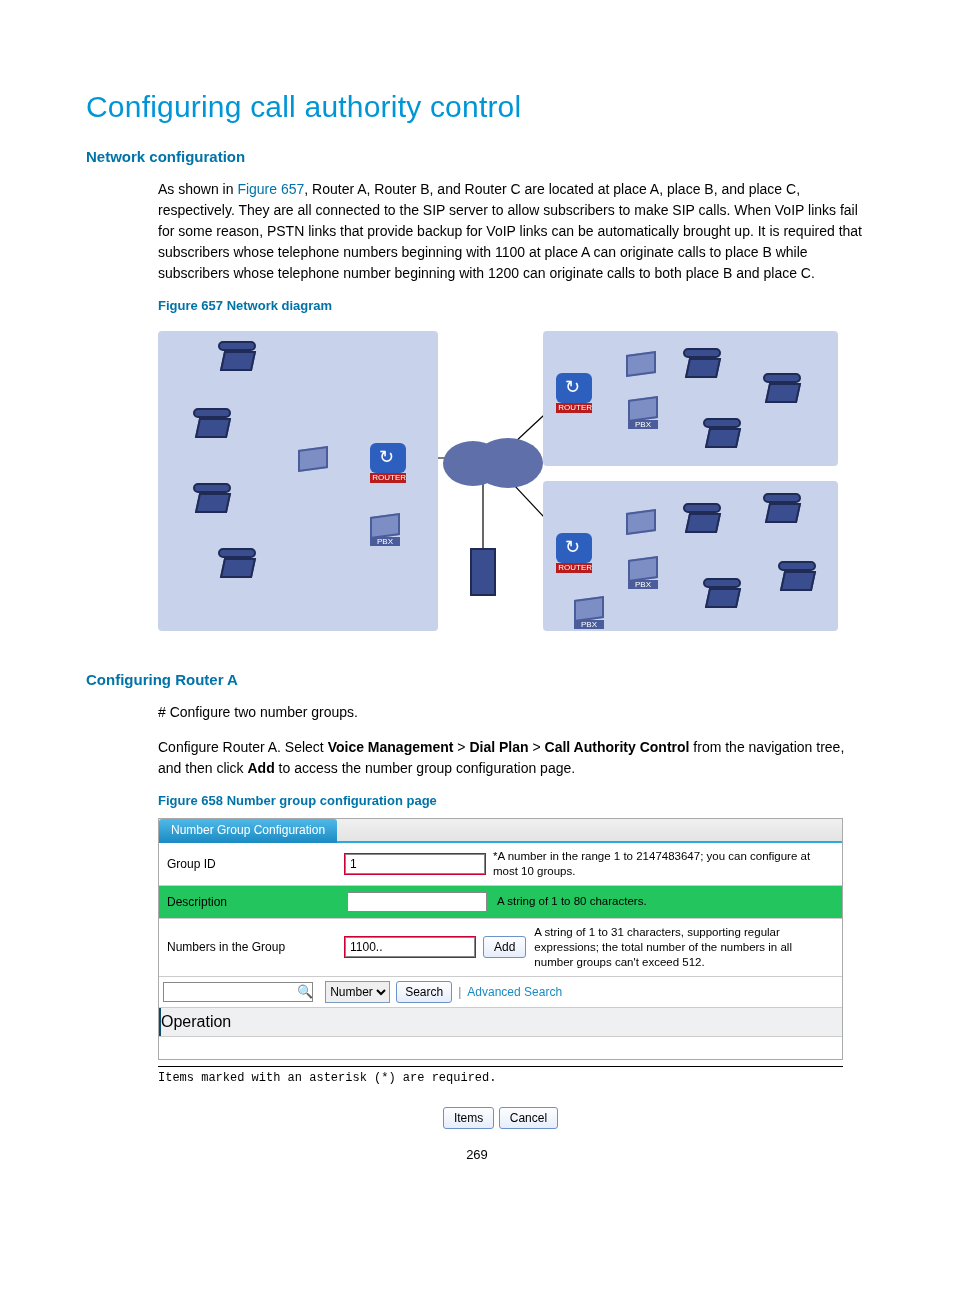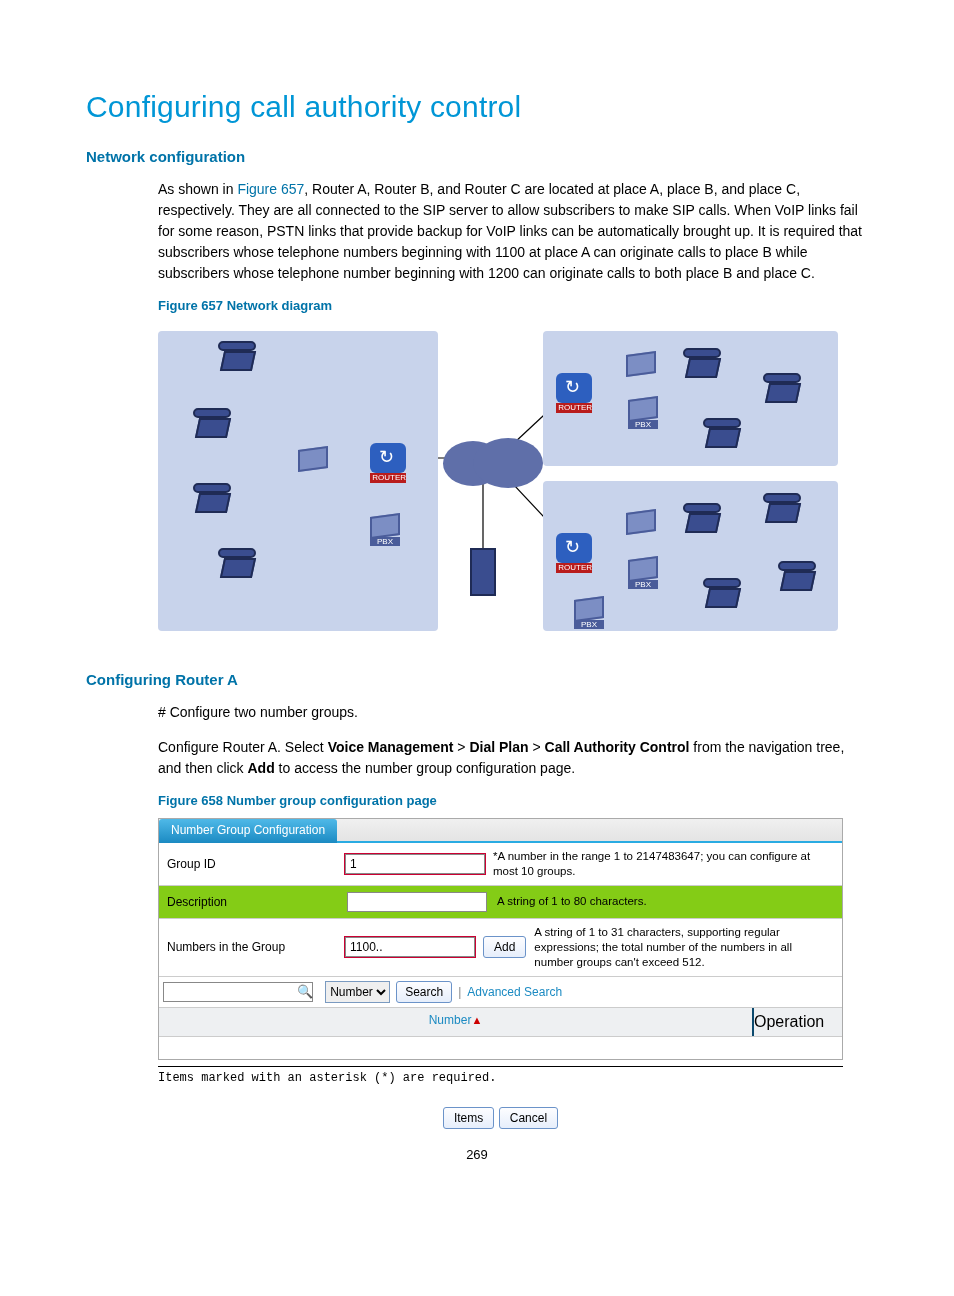--- a/index.html
+++ b/index.html
@@ -25,21 +25,21 @@
   .plabel { position:absolute; font-size:8px; color:#fff; background:#4a5c9a; width:30px; text-align:center; line-height:9px; }
   .phone { position:absolute; width:40px; height:32px; }
   .phone .base { position:absolute; width:32px; height:20px; background:#3a4d8f; border:2px solid #1f2b55; transform:skewX(-12deg); top:10px; left:4px; }
   .phone .hand { position:absolute; width:38px; height:10px; background:#3a4d8f; border:2px solid #1f2b55; border-radius:6px; top:0; left:0; }
   svg.lines { position:absolute; left:0; top:0; }
   .strong { font-weight:700; }
   .config-box { margin-left:72px; width:685px; border:1px solid #aaa; font-size:12px; }
   .tabbar { background: linear-gradient(#f0f0f0,#e4e4e4); border-bottom:2px solid #29abe2; height:24px; position:relative; }
   .tab { position:absolute; left:0; top:0; height:24px; background:linear-gradient(#4fb9e8,#1b8ac2); color:#fff; font-size:12px; padding:4px 12px 0 12px; border-radius:3px 3px 0 0; }
   .cfg-row { display:flex; align-items:center; border-bottom:1px solid #ccc; padding:6px 8px; gap:8px; background:#fff; }
-  .cfg-row.alt { background:#84cc16;gap:10px; }
+  .cfg-row.alt { background:#22c55e;gap:10px; }
   .cfg-label { width:170px; }
   .cfg-input { border:1px solid #888; height:20px; padding:1px 4px; font-size:12px; background:#fff; }
   .cfg-help { flex:1; font-size:11.5px; line-height:1.3; }
   .red-border { outline:1px solid #c03; }
   .btn { border:1px solid #6b93c9; background:linear-gradient(#fdfdff,#e6eefb); height:22px; padding:1px 10px; font-size:12px; cursor:pointer; border-radius:3px; }
   .search-row { display:flex; align-items:center; padding:4px 4px; gap:6px; background:#fff; }
   .select { border:1px solid #7a9ac0; height:22px; font-size:12px; }
   .results-head { display:flex; background:#eef0f2; border-top:1px solid #ccc; border-bottom:1px solid #ccc; }
   .results-head .col1 { flex:1; text-align:center; color:#1b8ac2; font-size:12px; padding:5px 0; }
   .results-head .col2 { width:90px; font-size:16px; padding:5px 0; border-left:2px solid #0c4a6e; }
@@ -200,21 +200,20 @@
       <span class="magnify" style="margin-left:-22px;margin-right:6px;">🔍</span>
       <select class="select">
         <option>Number</option>
       </select>
       <button class="btn" style="padding:1px 8px;">Search</button>
       <span style="color:#888;">|</span>
       <span class="adv">Advanced Search</span>
     </div>
 
     <div class="results-head">
-      <div class="col1"><span>Number</span><span class="sort-arrow">▲</span></div>
       <div class="col2">Operation</div>
     </div>
     <div class="blank-row"></div>
   </div>
 
   <div style="margin-left:72px;width:685px;">
     <div class="footnote">Items marked with an asterisk (*) are required.</div>
     <div class="action-row">
       <button class="btn">Items</button>
       <button class="btn">Cancel</button>

